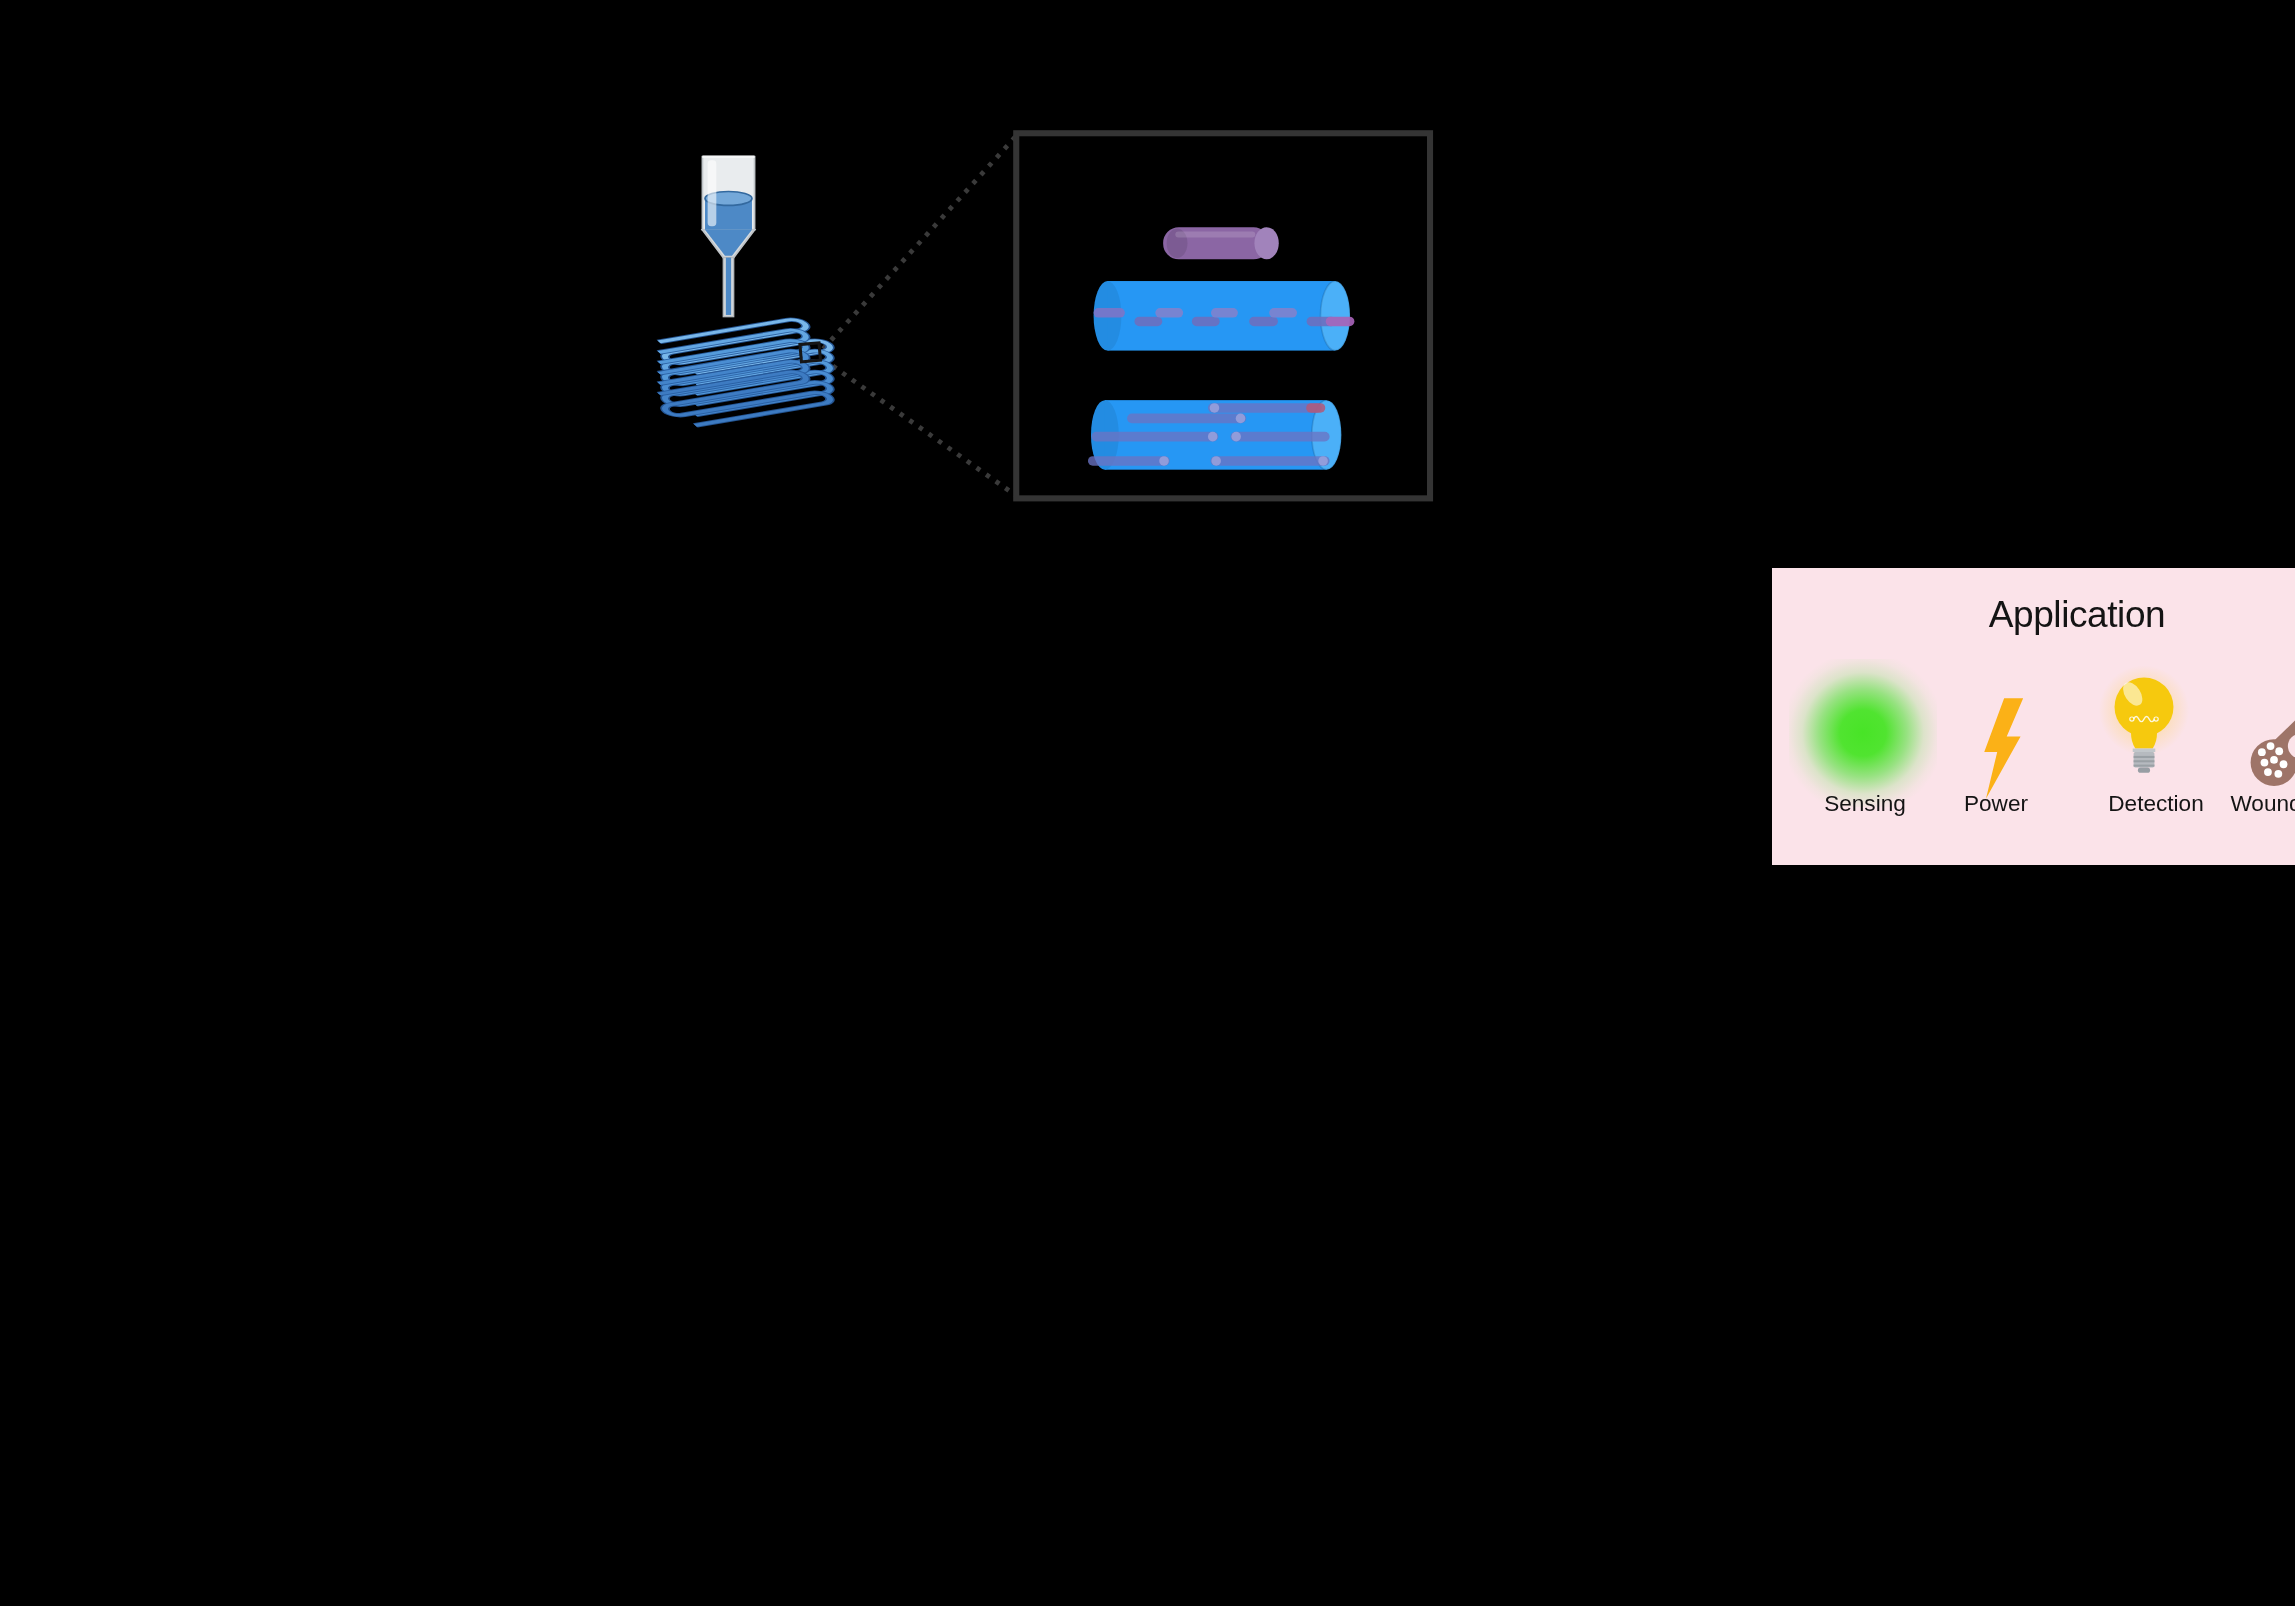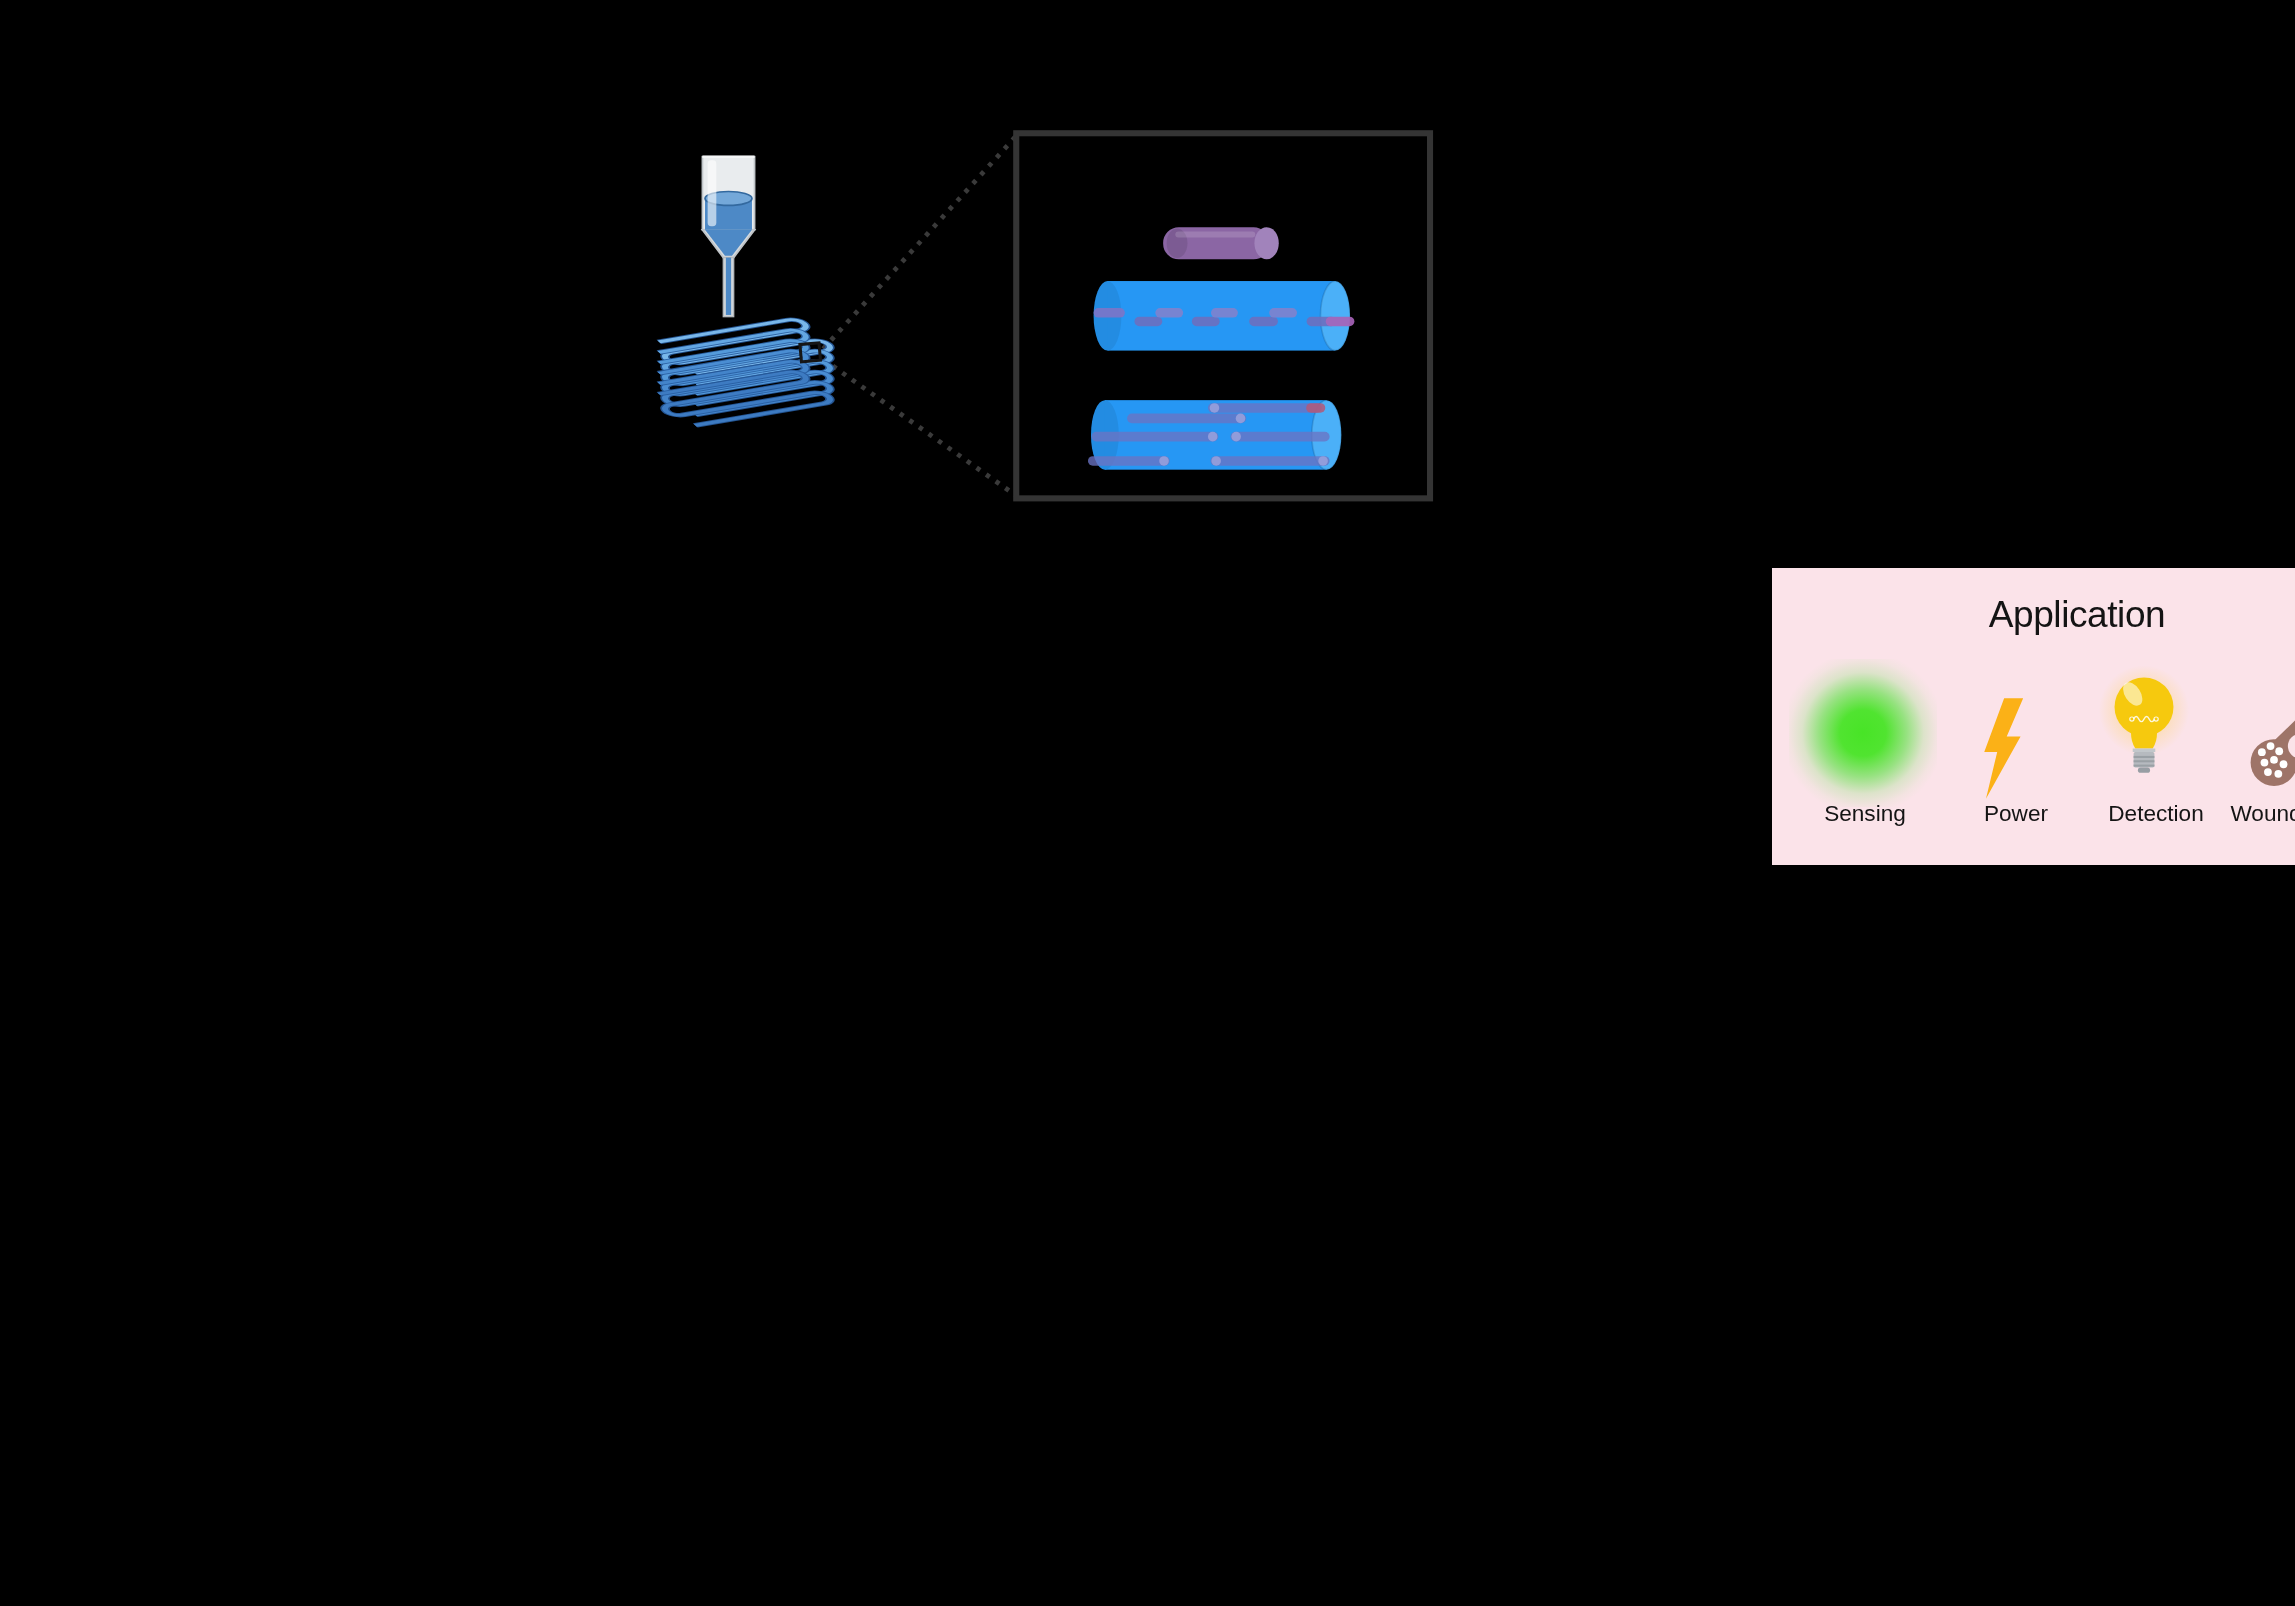--- a/index.html
+++ b/index.html
@@ -15,21 +15,21 @@
     position:absolute;left:1772px;top:568px;width:610px;height:297px;
     background:var(--panel-bg,#fbe3e9);
   }
   .app-title{
     position:absolute;left:0;top:26px;width:610px;
     text-align:center;font-size:37px;font-weight:500;letter-spacing:-0.4px;
     color:var(--panel-text,#141414);
   }
   .app-item-label{
     position:absolute;top:223px;transform:translateX(-50%);
-    font-size:22.6px;color:var(--panel-text,#141414);white-space:nowrap;margin-top:10px;
+    font-size:22.6px;color:var(--panel-text,#141414);white-space:nowrap;
   }
   .glow-icon{
     position:absolute;left:17.4px;top:91px;width:148px;height:148px;
     background:radial-gradient(circle at 50% 50%,
       rgba(62,228,28,0.95) 0%, rgba(62,228,28,0.90) 22%,
       rgba(70,225,45,0.55) 42%, rgba(110,228,90,0.22) 58%,
       rgba(150,230,130,0.08) 70%, rgba(150,230,130,0) 78%);
   }
   .abs{position:absolute;}
 </style>
@@ -156,21 +156,21 @@
 
   <div class="app-panel">
     <div class="app-title">Application</div>
 
     <div class="glow-icon"></div>
     <div class="app-item-label" style="left:93px">Sensing</div>
 
     <svg class="abs" style="left:201px;top:130px" width="64" height="101" viewBox="0 0 74 116">
       <polygon points="36,0 58,0 39,44 55,44 15,116 28,62 13,62" style="fill:var(--bolt-yellow,#fbb117)"></polygon>
     </svg>
-    <div class="app-item-label" style="left:244px">Power</div>
+    <div class="app-item-label" style="left:224px">Power</div>
 
     <svg class="abs" style="left:320px;top:97px" width="104" height="122" viewBox="0 0 120 140">
       <circle cx="60" cy="52" r="52" fill="url(#haloGrad2)"></circle>
       <defs>
         <radialGradient id="haloGrad2" cx="50%" cy="50%" r="50%">
           <stop offset="0%" stop-color="rgba(252,213,118,0.7)"></stop>
           <stop offset="55%" stop-color="rgba(252,213,118,0.38)"></stop>
           <stop offset="100%" stop-color="rgba(252,213,118,0)"></stop>
         </radialGradient>
       </defs>

